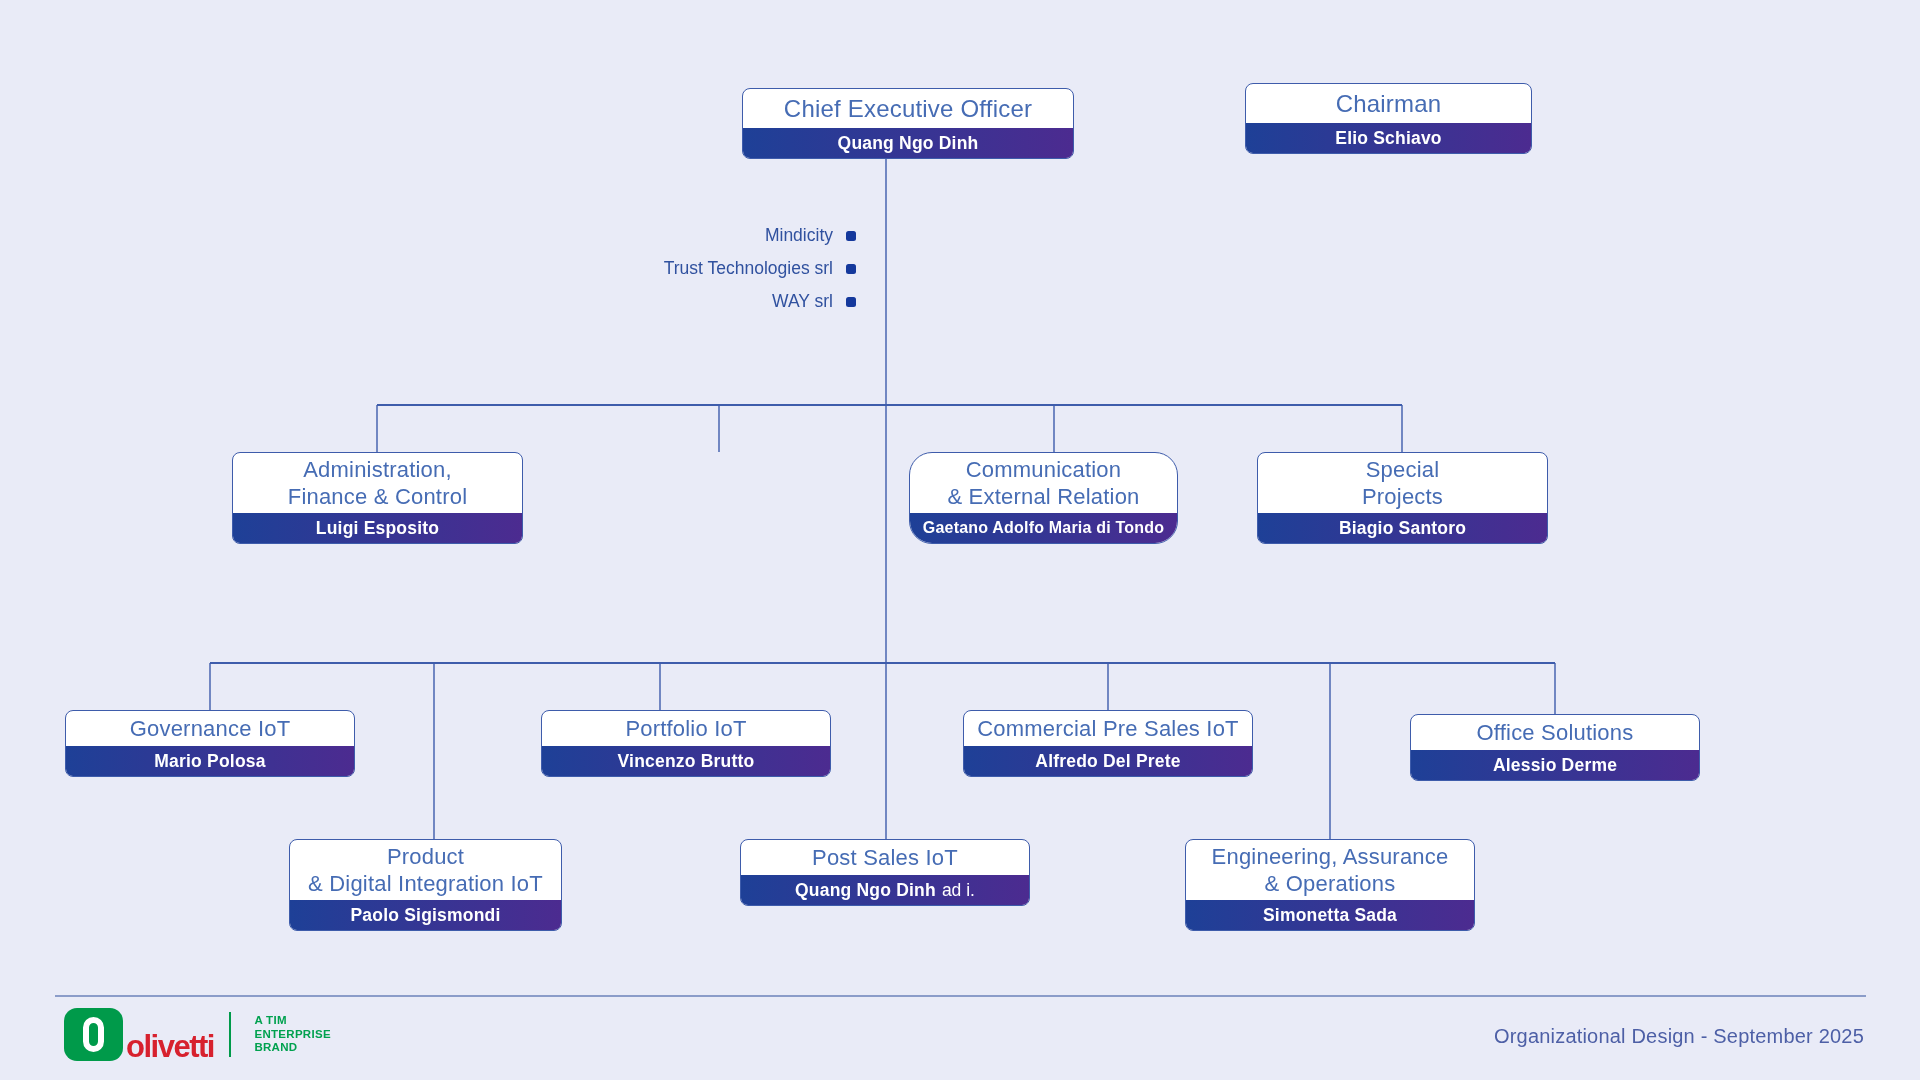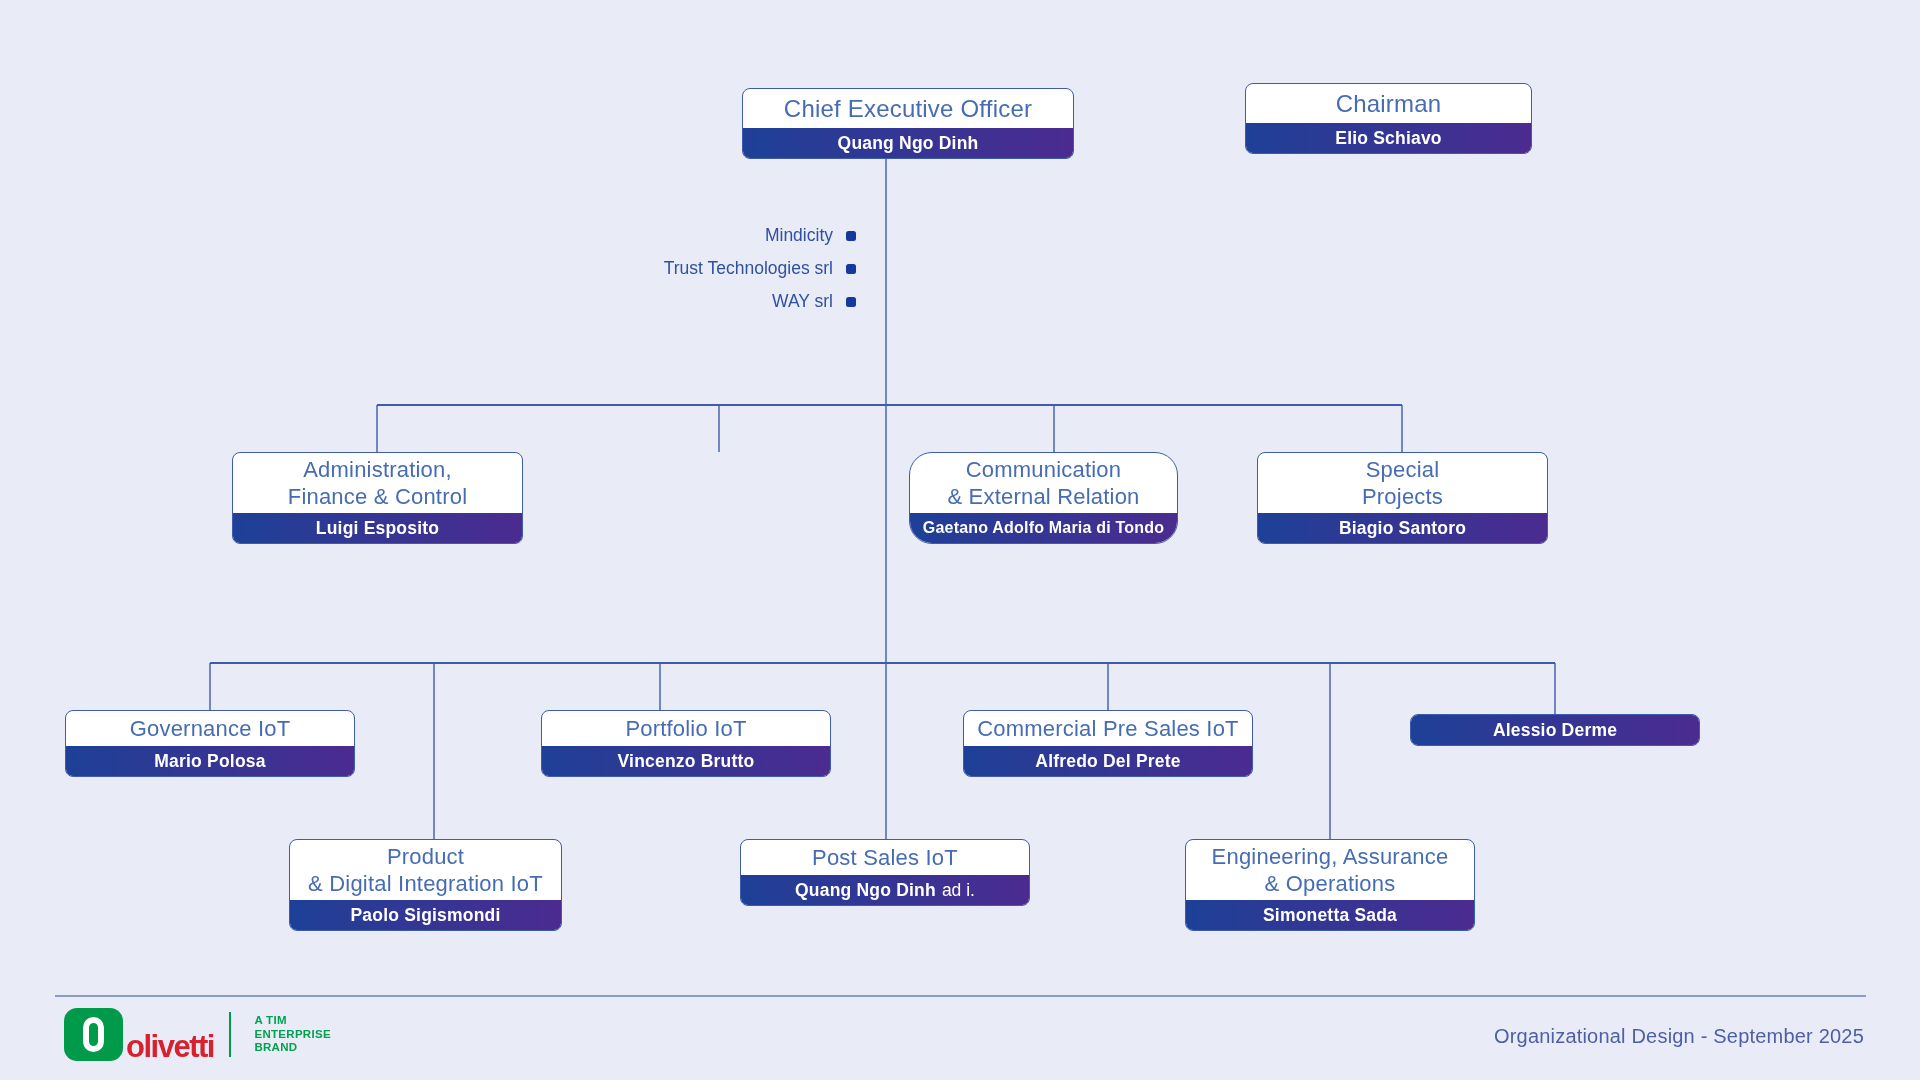--- a/index.html
+++ b/index.html
@@ -156,20 +156,21 @@
   </div>
 
   <div class="node t-one" style="left:963px;top:710px;width:290px;">
     <div class="node-title">Commercial Pre Sales IoT</div>
     <div class="node-band">
       <span class="node-name">Alfredo Del Prete</span>
     </div>
   </div>
 
   <div class="node t-one" style="left:1410px;top:714px;width:290px;">
+    <div class="node-title">Office Solutions</div>
     <div class="node-band">
       <span class="node-name">Alessio Derme</span>
     </div>
   </div>
 
   <div class="node t-two" style="left:289px;top:839px;width:273px;">
     <div class="node-title">Product
 &amp; Digital Integration IoT</div>
     <div class="node-band">
       <span class="node-name">Paolo Sigismondi</span>

